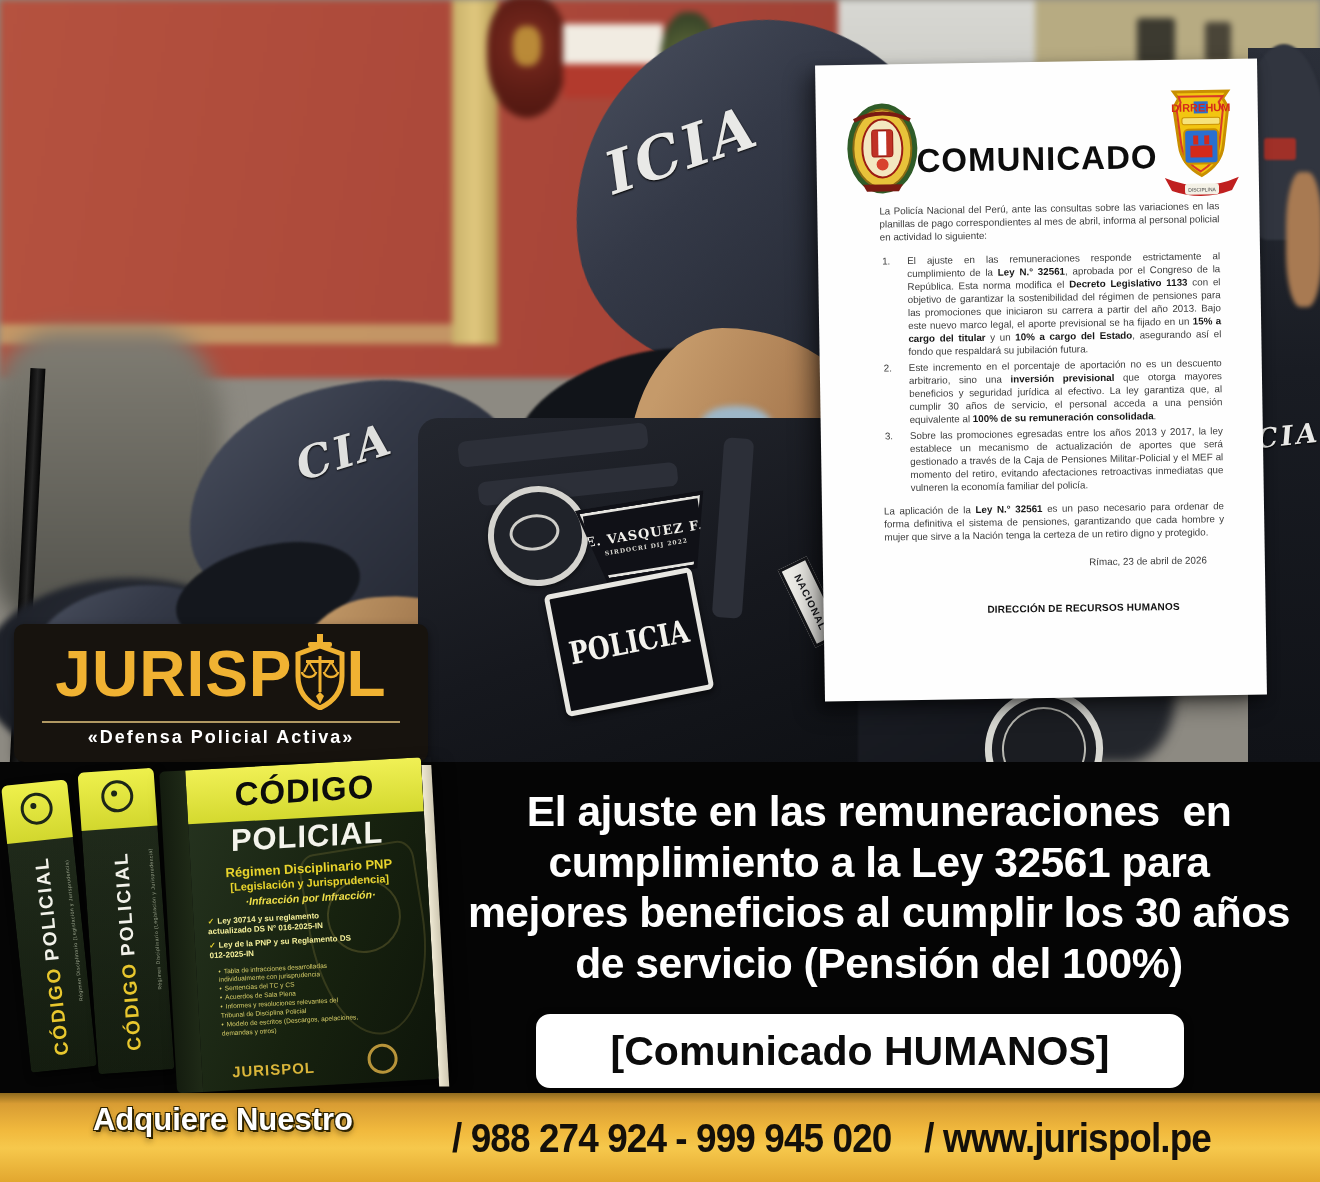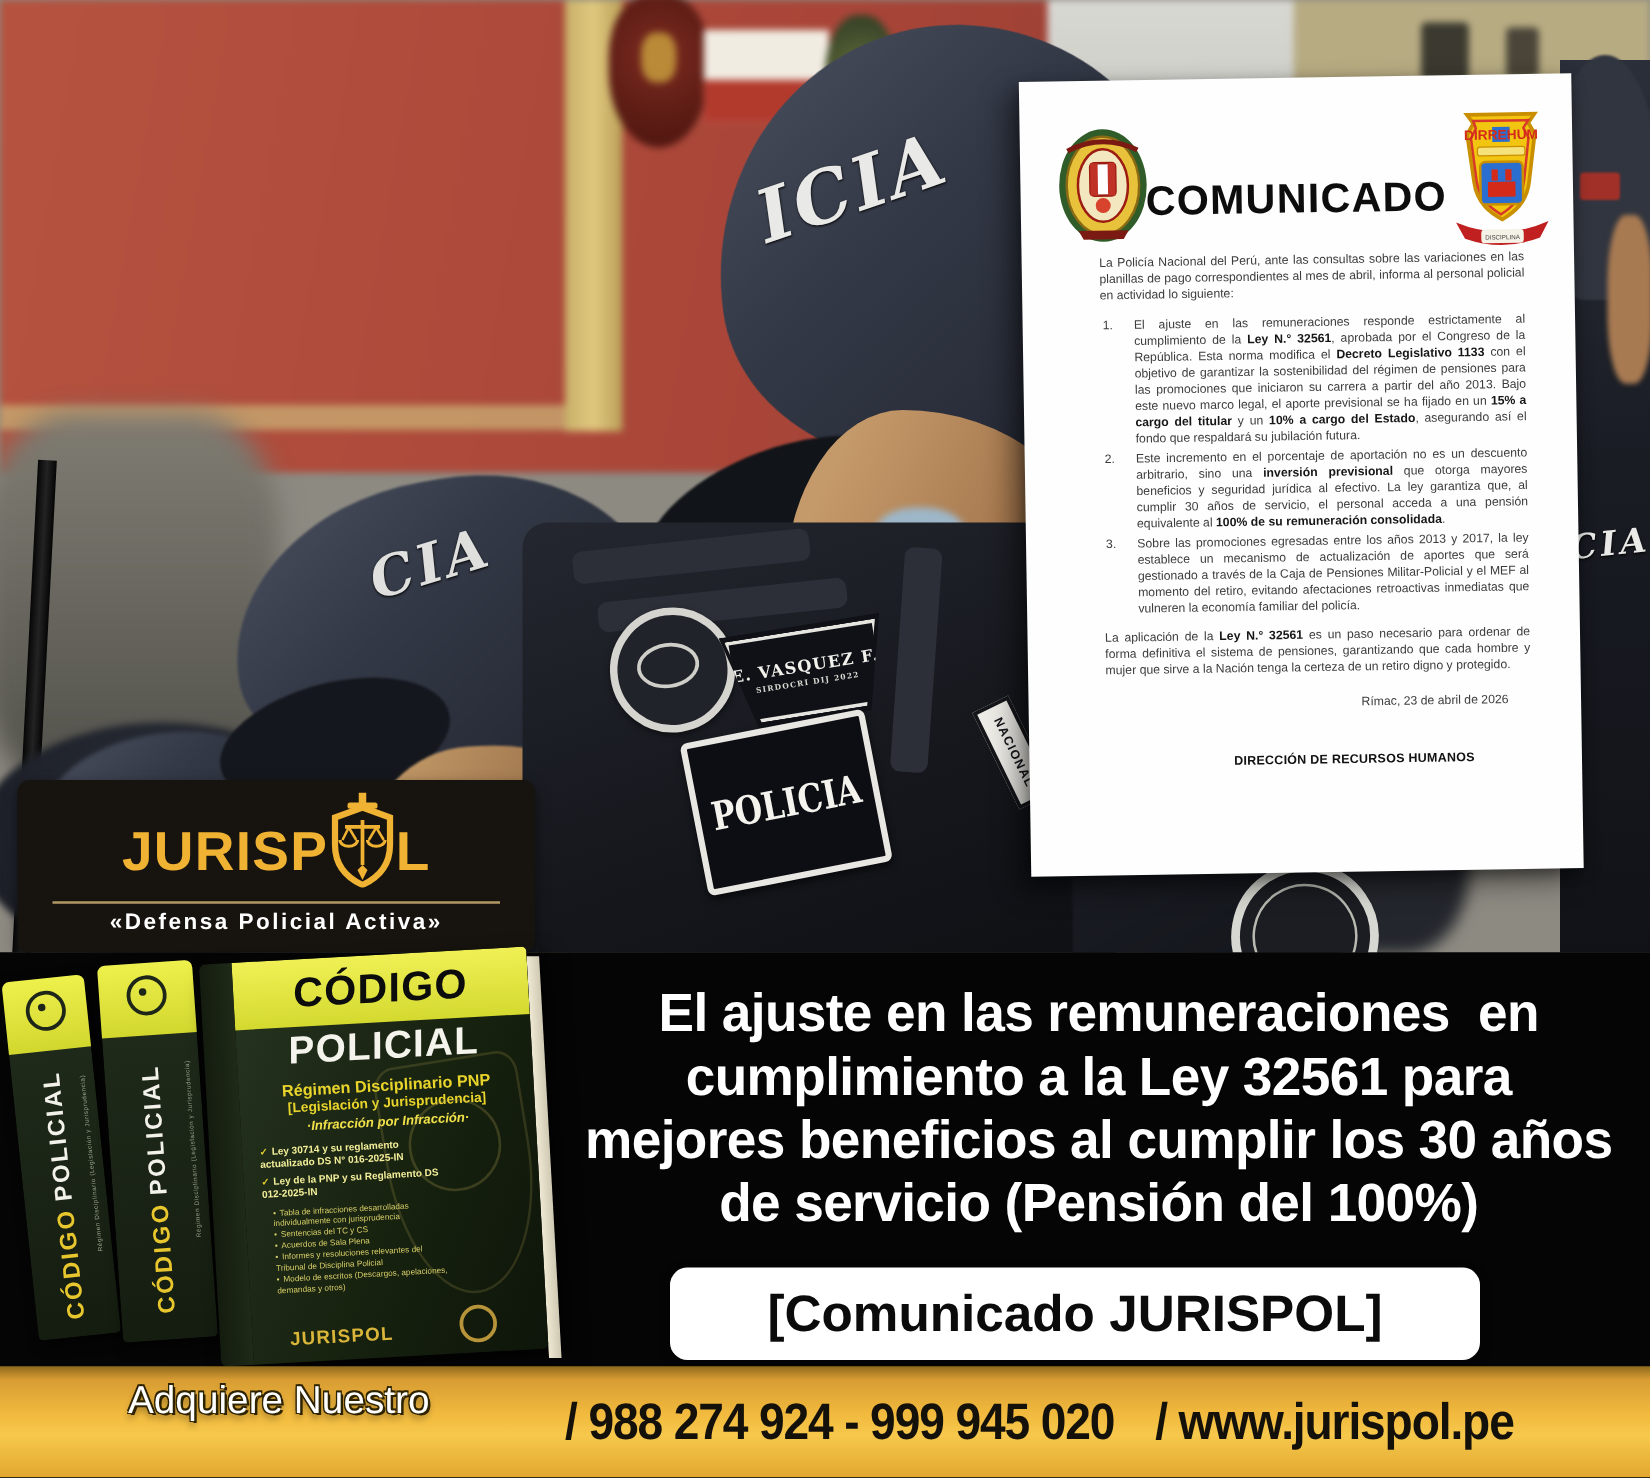--- a/index.html
+++ b/index.html
@@ -108,21 +108,21 @@
   ol.doc-list li{position:relative;padding-left:27px;margin:0 0 3px 0;}
   ol.doc-list .num{position:absolute;left:2px;top:0;}
   .doc-close{margin:10px 0 0 0;}
   .doc-date{margin-top:15px;text-align:right;padding-right:18px;}
   .doc-sign{margin-top:33px;font-weight:bold;color:#111;text-align:center;padding-left:56px;font-size:10px;letter-spacing:.2px;}
 
   
   .jbox{position:absolute;left:14px;top:624px;width:414px;height:138px;background:#17130e;border-radius:10px;
         box-shadow:0 4px 10px rgba(0,0,0,.5);}
   .jlogo{position:absolute;left:0;top:10px;width:100%;text-align:center;color:#f0b232;font-weight:800;
-         font-size:44px;letter-spacing:1px;line-height:1;}
+         font-size:64px;letter-spacing:1px;line-height:1;}
   .jlogo .sh{display:inline-block;vertical-align:-14px;margin:0 1px;}
   .jline{position:absolute;left:28px;right:28px;top:97px;height:2px;background:#cbb071;opacity:.85;}
   .jtag{position:absolute;left:0;top:103px;width:100%;text-align:center;color:#ffffff;font-weight:800;
         font-size:18px;letter-spacing:2px;}
 
   
   .band{position:absolute;left:0;top:762px;width:1320px;height:331px;background:#050505;}
   .headline{position:absolute;left:440px;top:24px;width:878px;text-align:center;color:#ffffff;
             font-weight:800;font-size:43px;line-height:1.18;letter-spacing:-.5px;transform:scaleX(.99);
             text-shadow:0 2px 0 rgba(0,0,0,.4);}
@@ -163,21 +163,21 @@
   .fbullets .mk{color:#d6cd68;margin-right:3px;}
   .fbrand{position:absolute;left:30px;bottom:10px;color:#d9b53a;font-weight:800;font-size:15px;letter-spacing:1px;}
   .fring{position:absolute;right:40px;bottom:8px;width:24px;height:24px;border:3px solid #caa23f;border-radius:50%;opacity:.9;}
   .fwm{position:absolute;right:4px;top:86px;width:112px;height:185px;border:2px solid rgba(200,180,90,.4);opacity:.45;
        border-radius:14% 14% 50% 50%/10% 10% 60% 60%;transform:rotate(-6deg);}
   .fwm::after{content:"";position:absolute;left:18px;top:30px;width:70px;height:70px;border:2px solid rgba(200,180,90,.5);border-radius:50%;}
 
   
   .bar{position:absolute;left:0;top:1093px;width:1320px;height:89px;
        background:linear-gradient(180deg,#8e6a1e 0%,#d89c33 12%,#f1b93d 42%,#f6c84c 62%,#e2a72f 100%);}
-  .bar-left{position:absolute;left:28px;top:8px;width:390px;text-align:center;color:#fff;font-weight:400;
+  .bar-left{position:absolute;left:28px;top:8px;width:390px;text-align:center;color:#fff;font-weight:700;
             font-size:31px;line-height:1.2;
             text-shadow:2px 2px 0 #2e2300,-1px -1px 0 #2e2300,1px -1px 0 #2e2300,-1px 1px 0 #2e2300,0 4px 6px rgba(0,0,0,.45);}
   .bar-right{position:absolute;left:452px;top:50%;transform:translateY(-50%) scaleX(.9);transform-origin:left center;
              color:#14100a;font-weight:800;font-size:41px;letter-spacing:-1px;white-space:nowrap;}
   .bar-right .site{margin-left:26px;}
 </style>
 </head>
 <body>
 
 <div class="stage">
@@ -396,21 +396,21 @@
       </div>
     </div>
 
     <div class="headline">
       <div>El ajuste en las remuneraciones  en</div>
       <div>cumplimiento a la Ley 32561 para</div>
       <div>mejores beneficios al cumplir los 30 años</div>
       <div>de servicio (Pensión del 100%)</div>
     </div>
 
-    <div class="badge">[Comunicado JURISPOL]</div>
+    <div class="badge">[Comunicado HUMANOS]</div>
   </div>
 
   <div class="bar">
     <div class="bar-left">
       <div>Adquiere Nuestro</div>
     </div>
     <div class="bar-right">
       <span>/ 988 274 924 - 999 945 020</span>
       <span class="site">/ www.jurispol.pe</span>
     </div>

